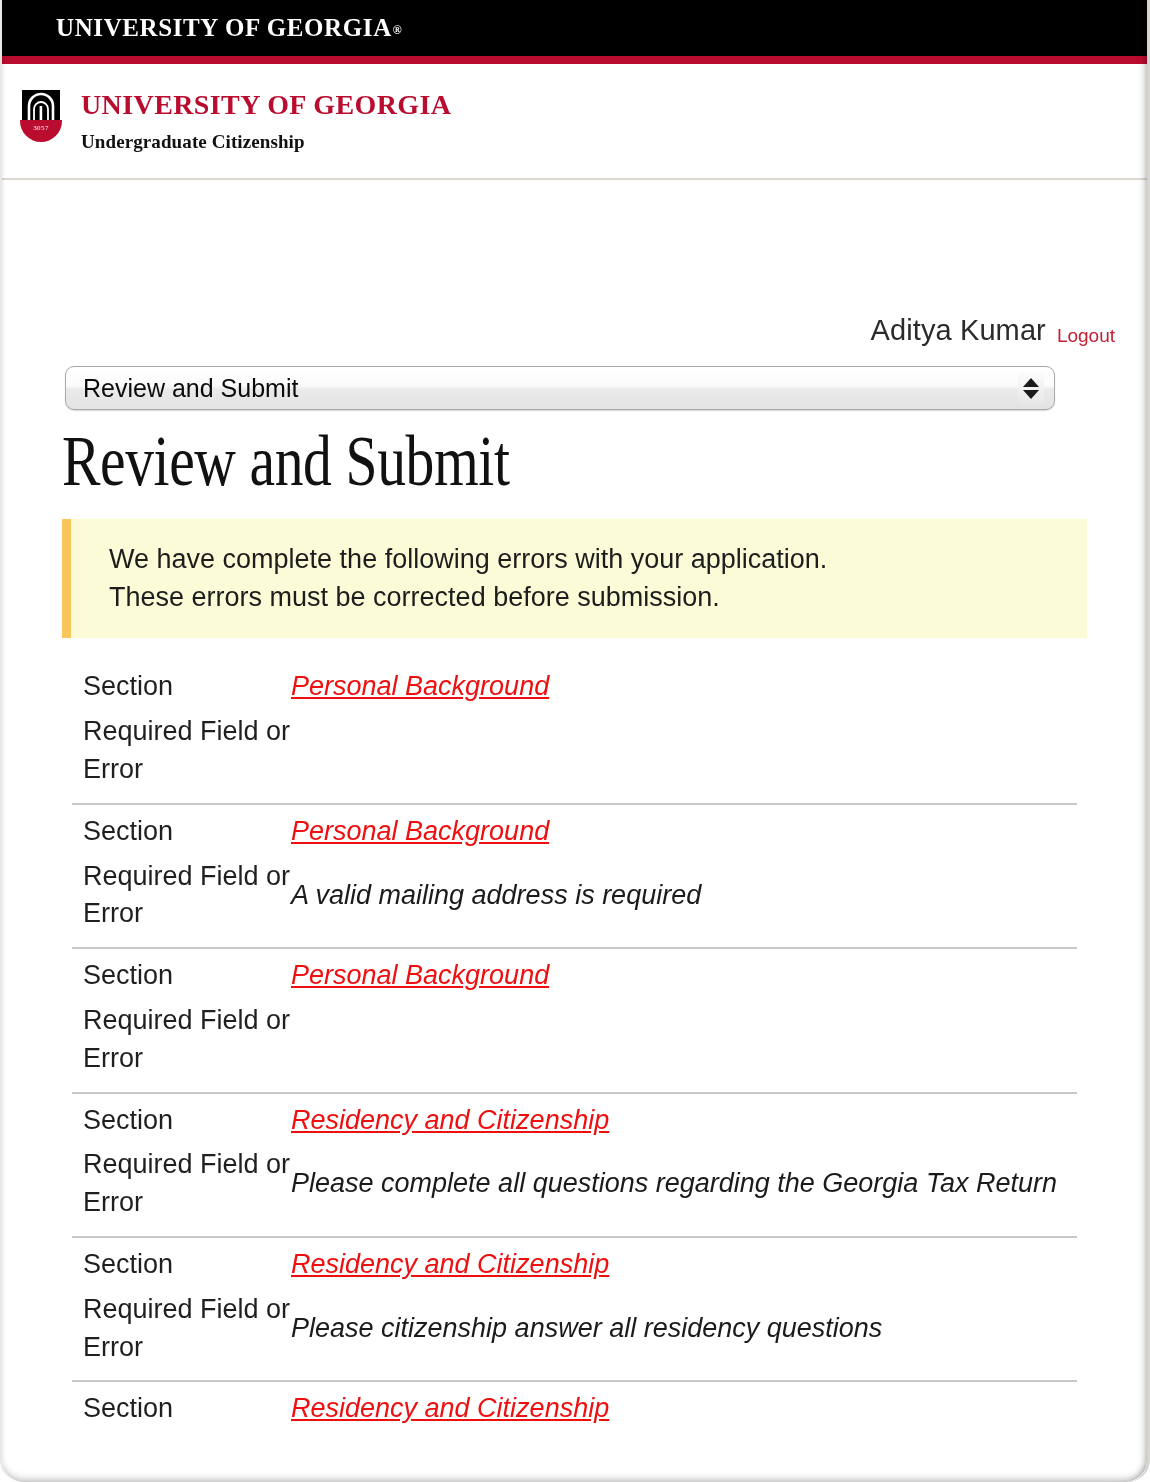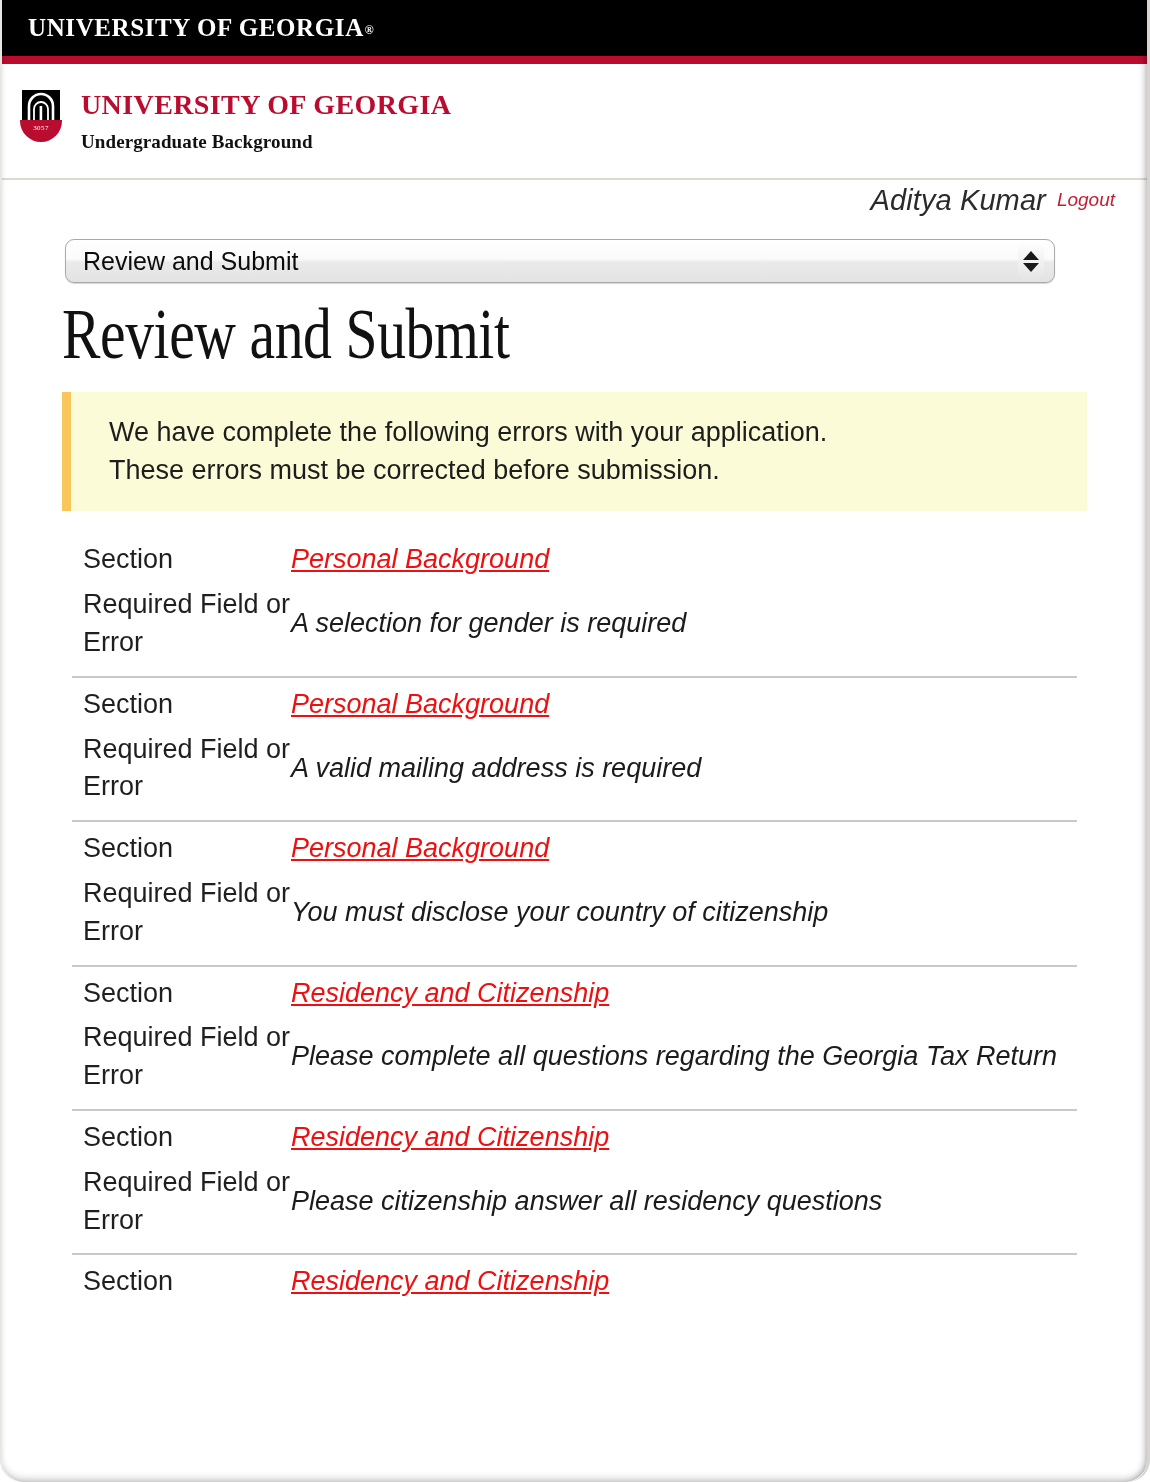--- a/index.html
+++ b/index.html
@@ -38,21 +38,21 @@
     pointer-events: none;
     z-index: 40;
   }
 
   
   .uga-topbar {
     height: 56px;
     background: #000000;
     display: flex;
     align-items: center;
-    padding-left: 26px;
+    padding-left: 54px;
     box-sizing: border-box;
   }
   .uga-topbar-text {
     color: #ffffff;
     font-family: "Liberation Serif", "DejaVu Serif", serif;
     font-weight: bold;
     font-size: 25px;
     letter-spacing: 0.6px;
   }
   .uga-topbar-tm {
@@ -130,24 +130,24 @@
   .masthead-rule {
     height: 2px;
     background: #ddd9d0;
     margin: 0;
   }
 
   
   .account-row {
     display: flex;
     justify-content: flex-end;
-    align-items: center;
+    align-items: flex-end;
     padding: 0 32px 0 0;
+    margin-top: 127px;
     height: 40px;
-    font-style: italic;
   }
   .account-name {
     color: #2b2b2b;
     font-size: 29px;
     letter-spacing: 0.1px;
   }
   .account-logout {
     color: #c32035;
     font-size: 19px;
     margin-left: 11px;
@@ -289,21 +289,21 @@
         <path d="M7 33 L7 16 A12 12 0 0 1 31 16 L31 33" fill="none" stroke="#ffffff" stroke-width="2.6"></path>
         <path d="M12 33 L12 19 A7 7 0 0 1 26 19 L26 33" fill="none" stroke="#ffffff" stroke-width="1.8"></path>
         <rect x="17.6" y="16" width="2.6" height="17" fill="#ffffff"></rect>
         <rect x="5" y="31.4" width="28" height="2.2" fill="#ffffff"></rect>
       </svg>
       <div class="arch-seal"></div>
       <div class="arch-year">3057</div>
     </div>
     <div class="brand-words">
       <div class="brand-title">UNIVERSITY OF GEORGIA</div>
-      <div class="brand-sub">Undergraduate Background</div>
+      <div class="brand-sub">Undergraduate Citizenship</div>
     </div>
   </div>
   <div class="masthead-rule"></div>
 
   <div class="account-row">
     <span class="account-name">Aditya Kumar</span>
     <a class="account-logout">Logout</a>
   </div>
 
   <div class="select-wrap">
@@ -325,21 +325,20 @@
 
   <div class="error-list">
 
     <div class="error-row">
       <div class="error-line sec">
         <div class="err-label">Section</div>
         <div class="err-value"><a class="err-section-link">Personal Background</a></div>
       </div>
       <div class="error-line">
         <div class="err-label">Required Field or Error</div>
-        <div class="err-value">A selection for gender is required</div>
       </div>
     </div>
 
     <div class="error-row">
       <div class="error-line sec">
         <div class="err-label">Section</div>
         <div class="err-value"><a class="err-section-link">Personal Background</a></div>
       </div>
       <div class="error-line">
         <div class="err-label">Required Field or Error</div>
@@ -347,21 +346,20 @@
       </div>
     </div>
 
     <div class="error-row">
       <div class="error-line sec">
         <div class="err-label">Section</div>
         <div class="err-value"><a class="err-section-link">Personal Background</a></div>
       </div>
       <div class="error-line">
         <div class="err-label">Required Field or Error</div>
-        <div class="err-value">You must disclose your country of citizenship</div>
       </div>
     </div>
 
     <div class="error-row">
       <div class="error-line sec">
         <div class="err-label">Section</div>
         <div class="err-value"><a class="err-section-link">Residency and Citizenship</a></div>
       </div>
       <div class="error-line">
         <div class="err-label">Required Field or Error</div>

